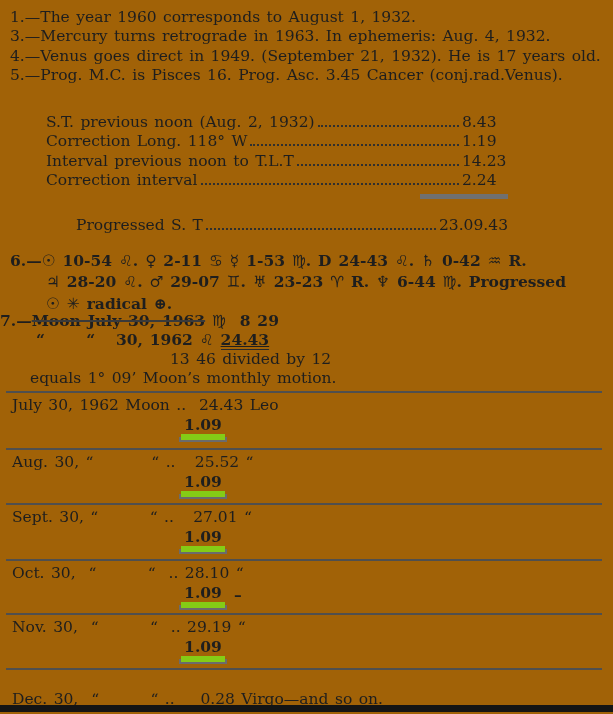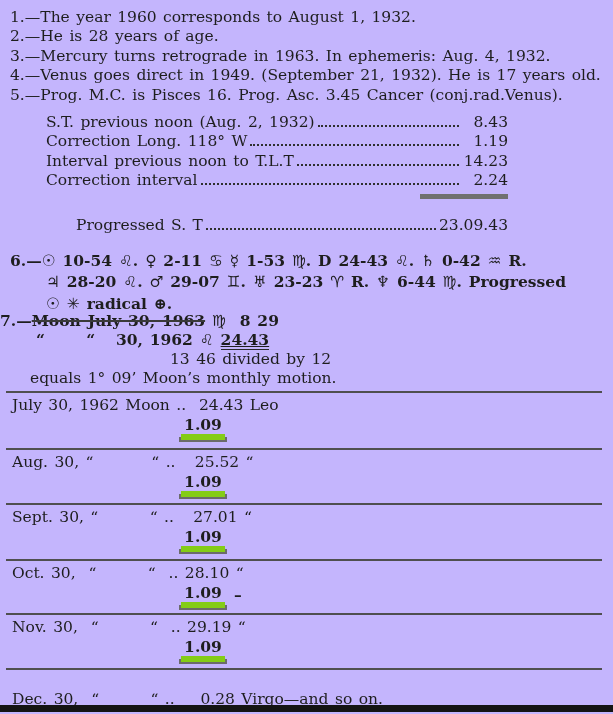--- a/index.html
+++ b/index.html
@@ -1,30 +1,30 @@
 <!DOCTYPE html>
 <html><head>
 <meta charset="utf-8">
 <style>
   html,body{margin:0;padding:0;background:#e8e8e4;}
   #page{
-    position:relative;width:613px;height:714px;background:#c4b5fd;
+    position:relative;width:613px;height:714px;background:#a16207;
     font-family:"DejaVu Serif","DejaVu Sans",serif;
     font-size:15.5px;color:#1e1e1e;overflow:hidden;
     word-spacing:1.5px;
   }
   .pre{white-space:pre;}
   
   #notes{position:absolute;top:8px;left:10px;line-height:19.4px;}
   
   #ledger{position:absolute;top:113px;left:46px;width:462px;}
   .lrow{display:flex;align-items:baseline;height:19.4px;}
   .llabel{white-space:pre;}
   .leader{flex:1;border-bottom:2px dotted #2f2f2f;margin:0 3px 3px 3px;min-width:12px;}
-  .lvalue{white-space:pre;text-align:right;min-width:46px;}
+  .lvalue{white-space:pre;min-width:46px;}
   #sumrule{margin:3px 0 0 374px;width:88px;height:5px;background:#707070;}
   #total{position:absolute;top:216px;left:76px;width:432px;}
   
   #item6{position:absolute;top:250px;left:10px;width:594px;line-height:21.4px;font-weight:bold;}
   #item6 .indent{padding-left:36px;}
   
   #item7{position:absolute;top:311px;left:0;width:594px;line-height:19.3px;}
   #item7 .l1,#item7 .l2{font-weight:bold;}
   #item7 .l2{margin-left:36px;}
   #item7 .l3{margin-left:170px;}
@@ -43,21 +43,20 @@
   
   #bottombar{position:absolute;top:705px;left:0;width:613px;height:7px;background:#141414;}
 </style>
 </head>
 <body>
 
 <div id="page">
 
   <div id="notes">
     <div class="pre">1.—The year 1960 corresponds to August 1, 1932.</div>
-    <div class="pre">2.—He is 28 years of age.</div>
     <div class="pre">3.—Mercury turns retrograde in 1963. In ephemeris: Aug. 4, 1932.</div>
     <div class="pre">4.—Venus goes direct in 1949. (September 21, 1932). He is 17 years old.</div>
     <div class="pre">5.—Prog. M.C. is Pisces 16. Prog. Asc. 3.45 Cancer (conj.rad.Venus).</div>
   </div>
 
   <div id="ledger">
     <div class="lrow">
       <span class="llabel">S.T. previous noon (Aug. 2, 1932)</span>
       <span class="leader"></span>
       <span class="lvalue">8.43</span>

